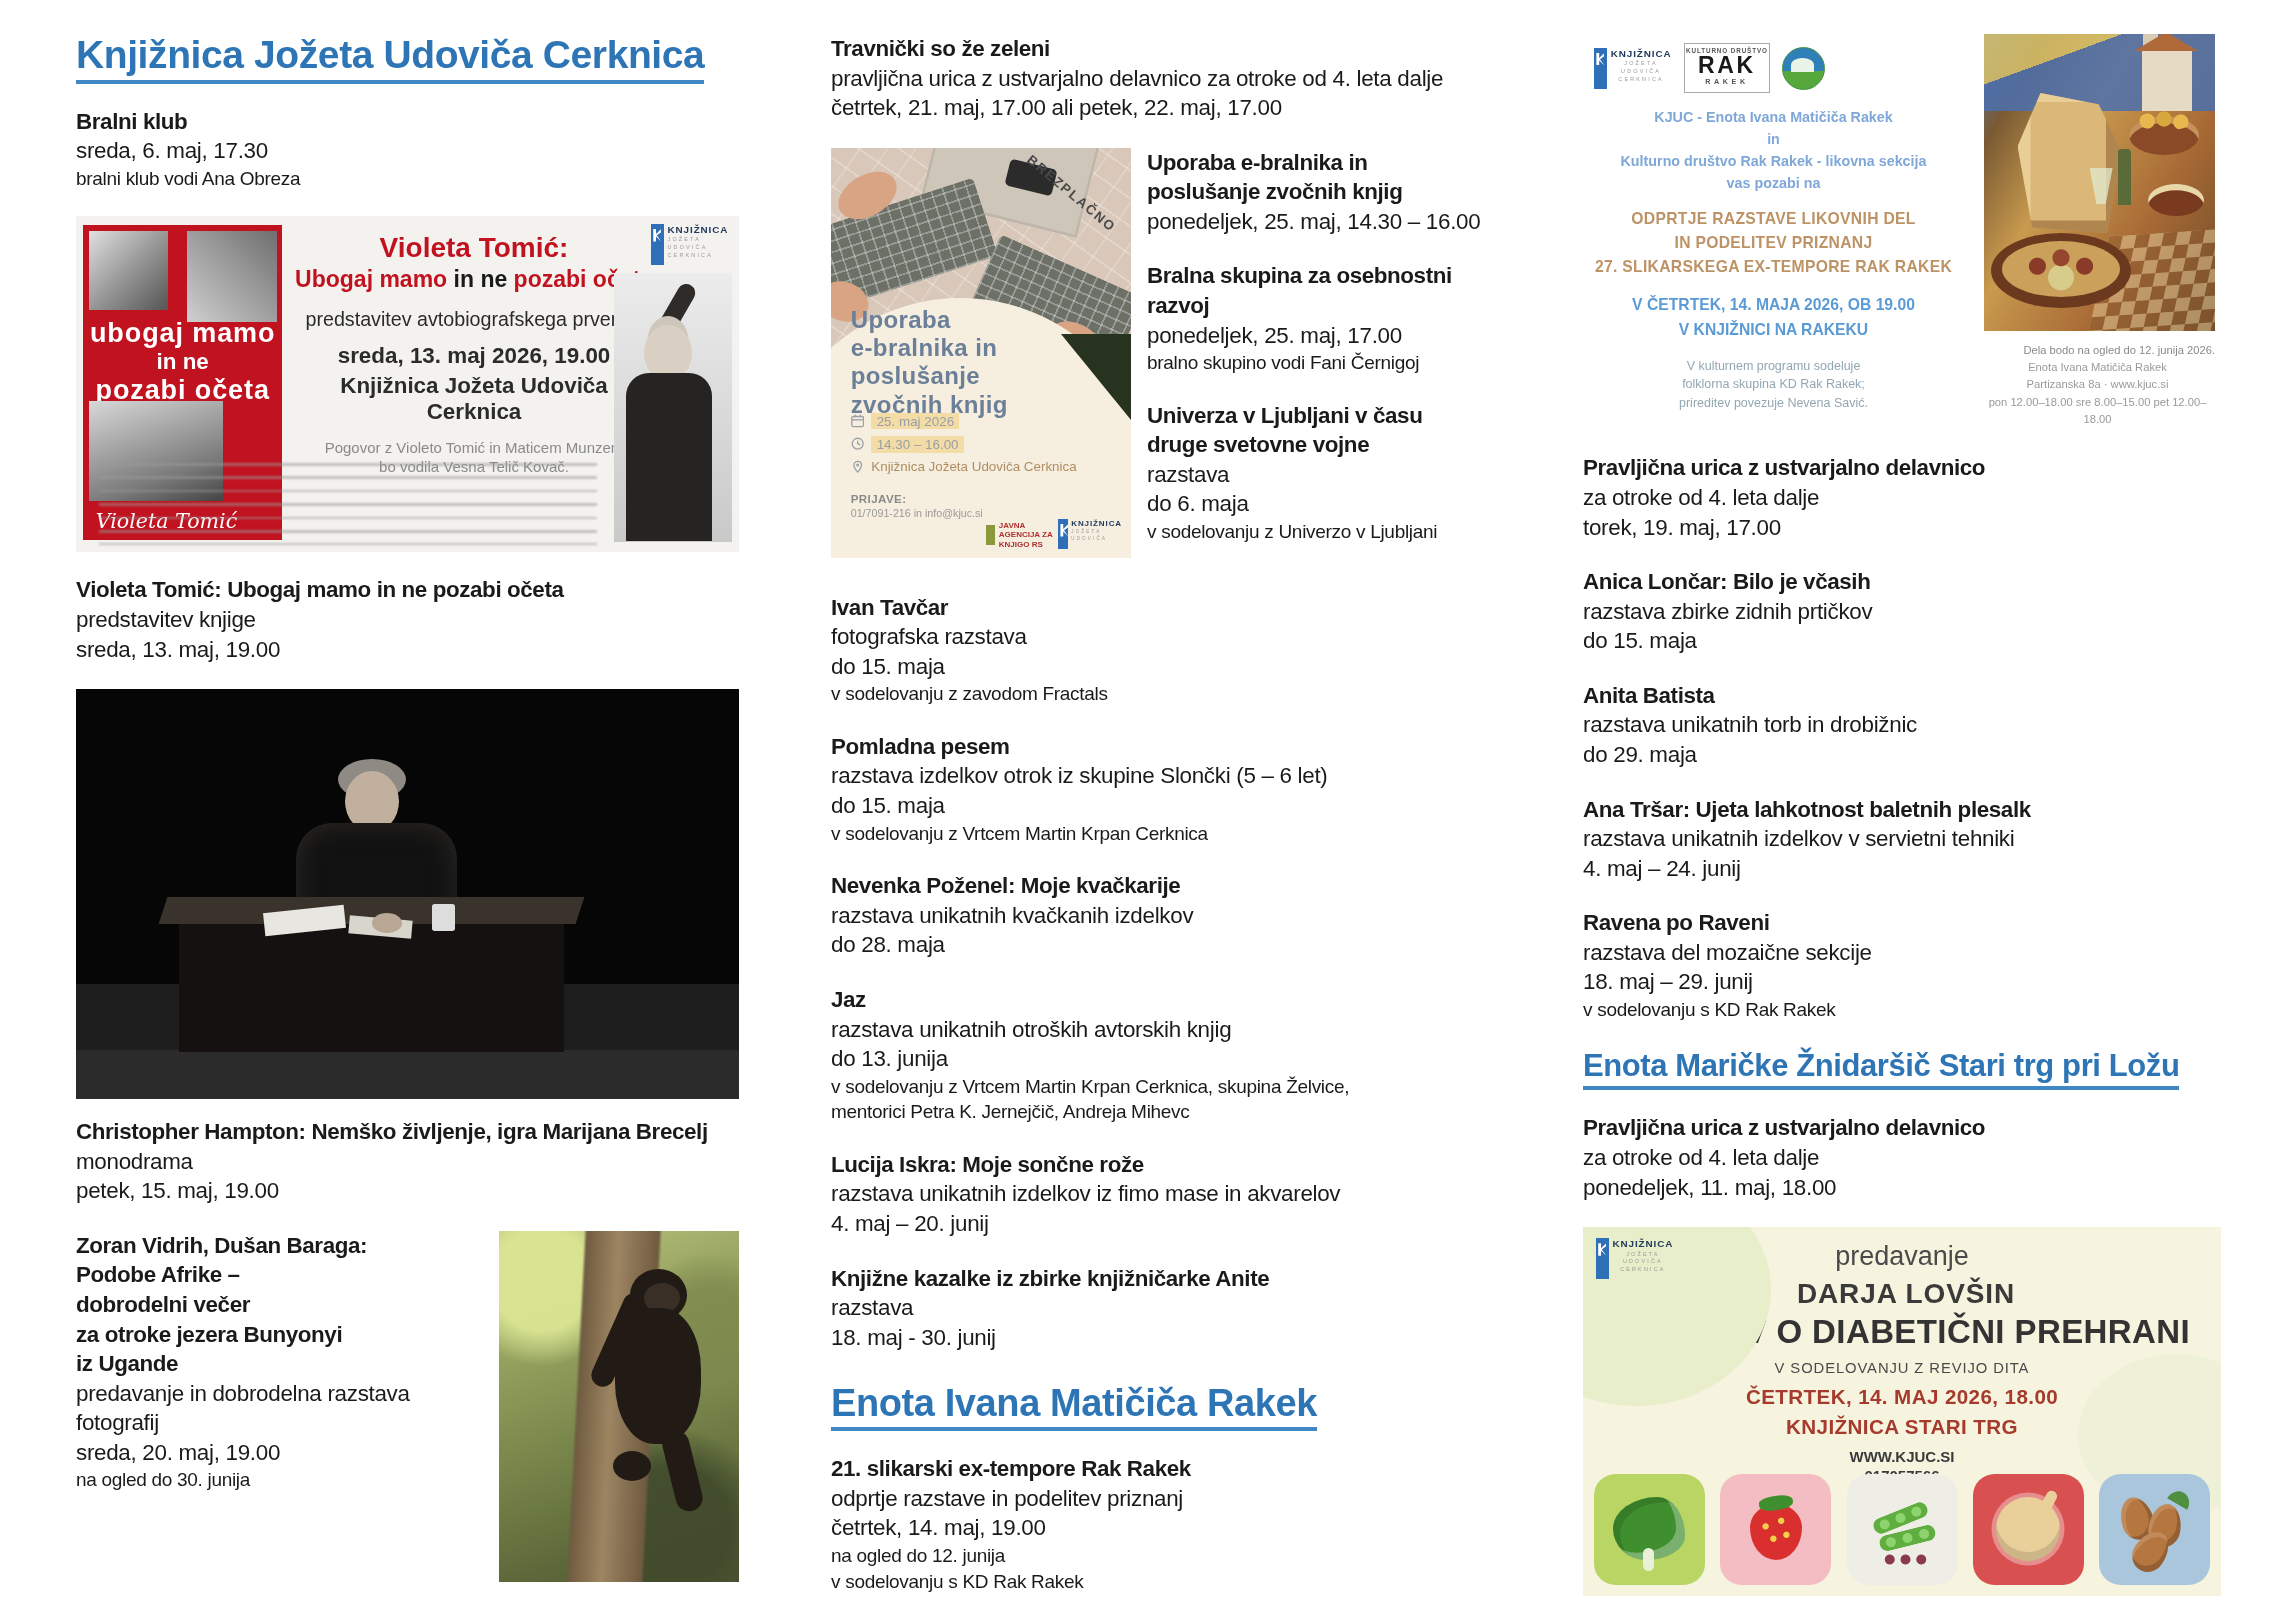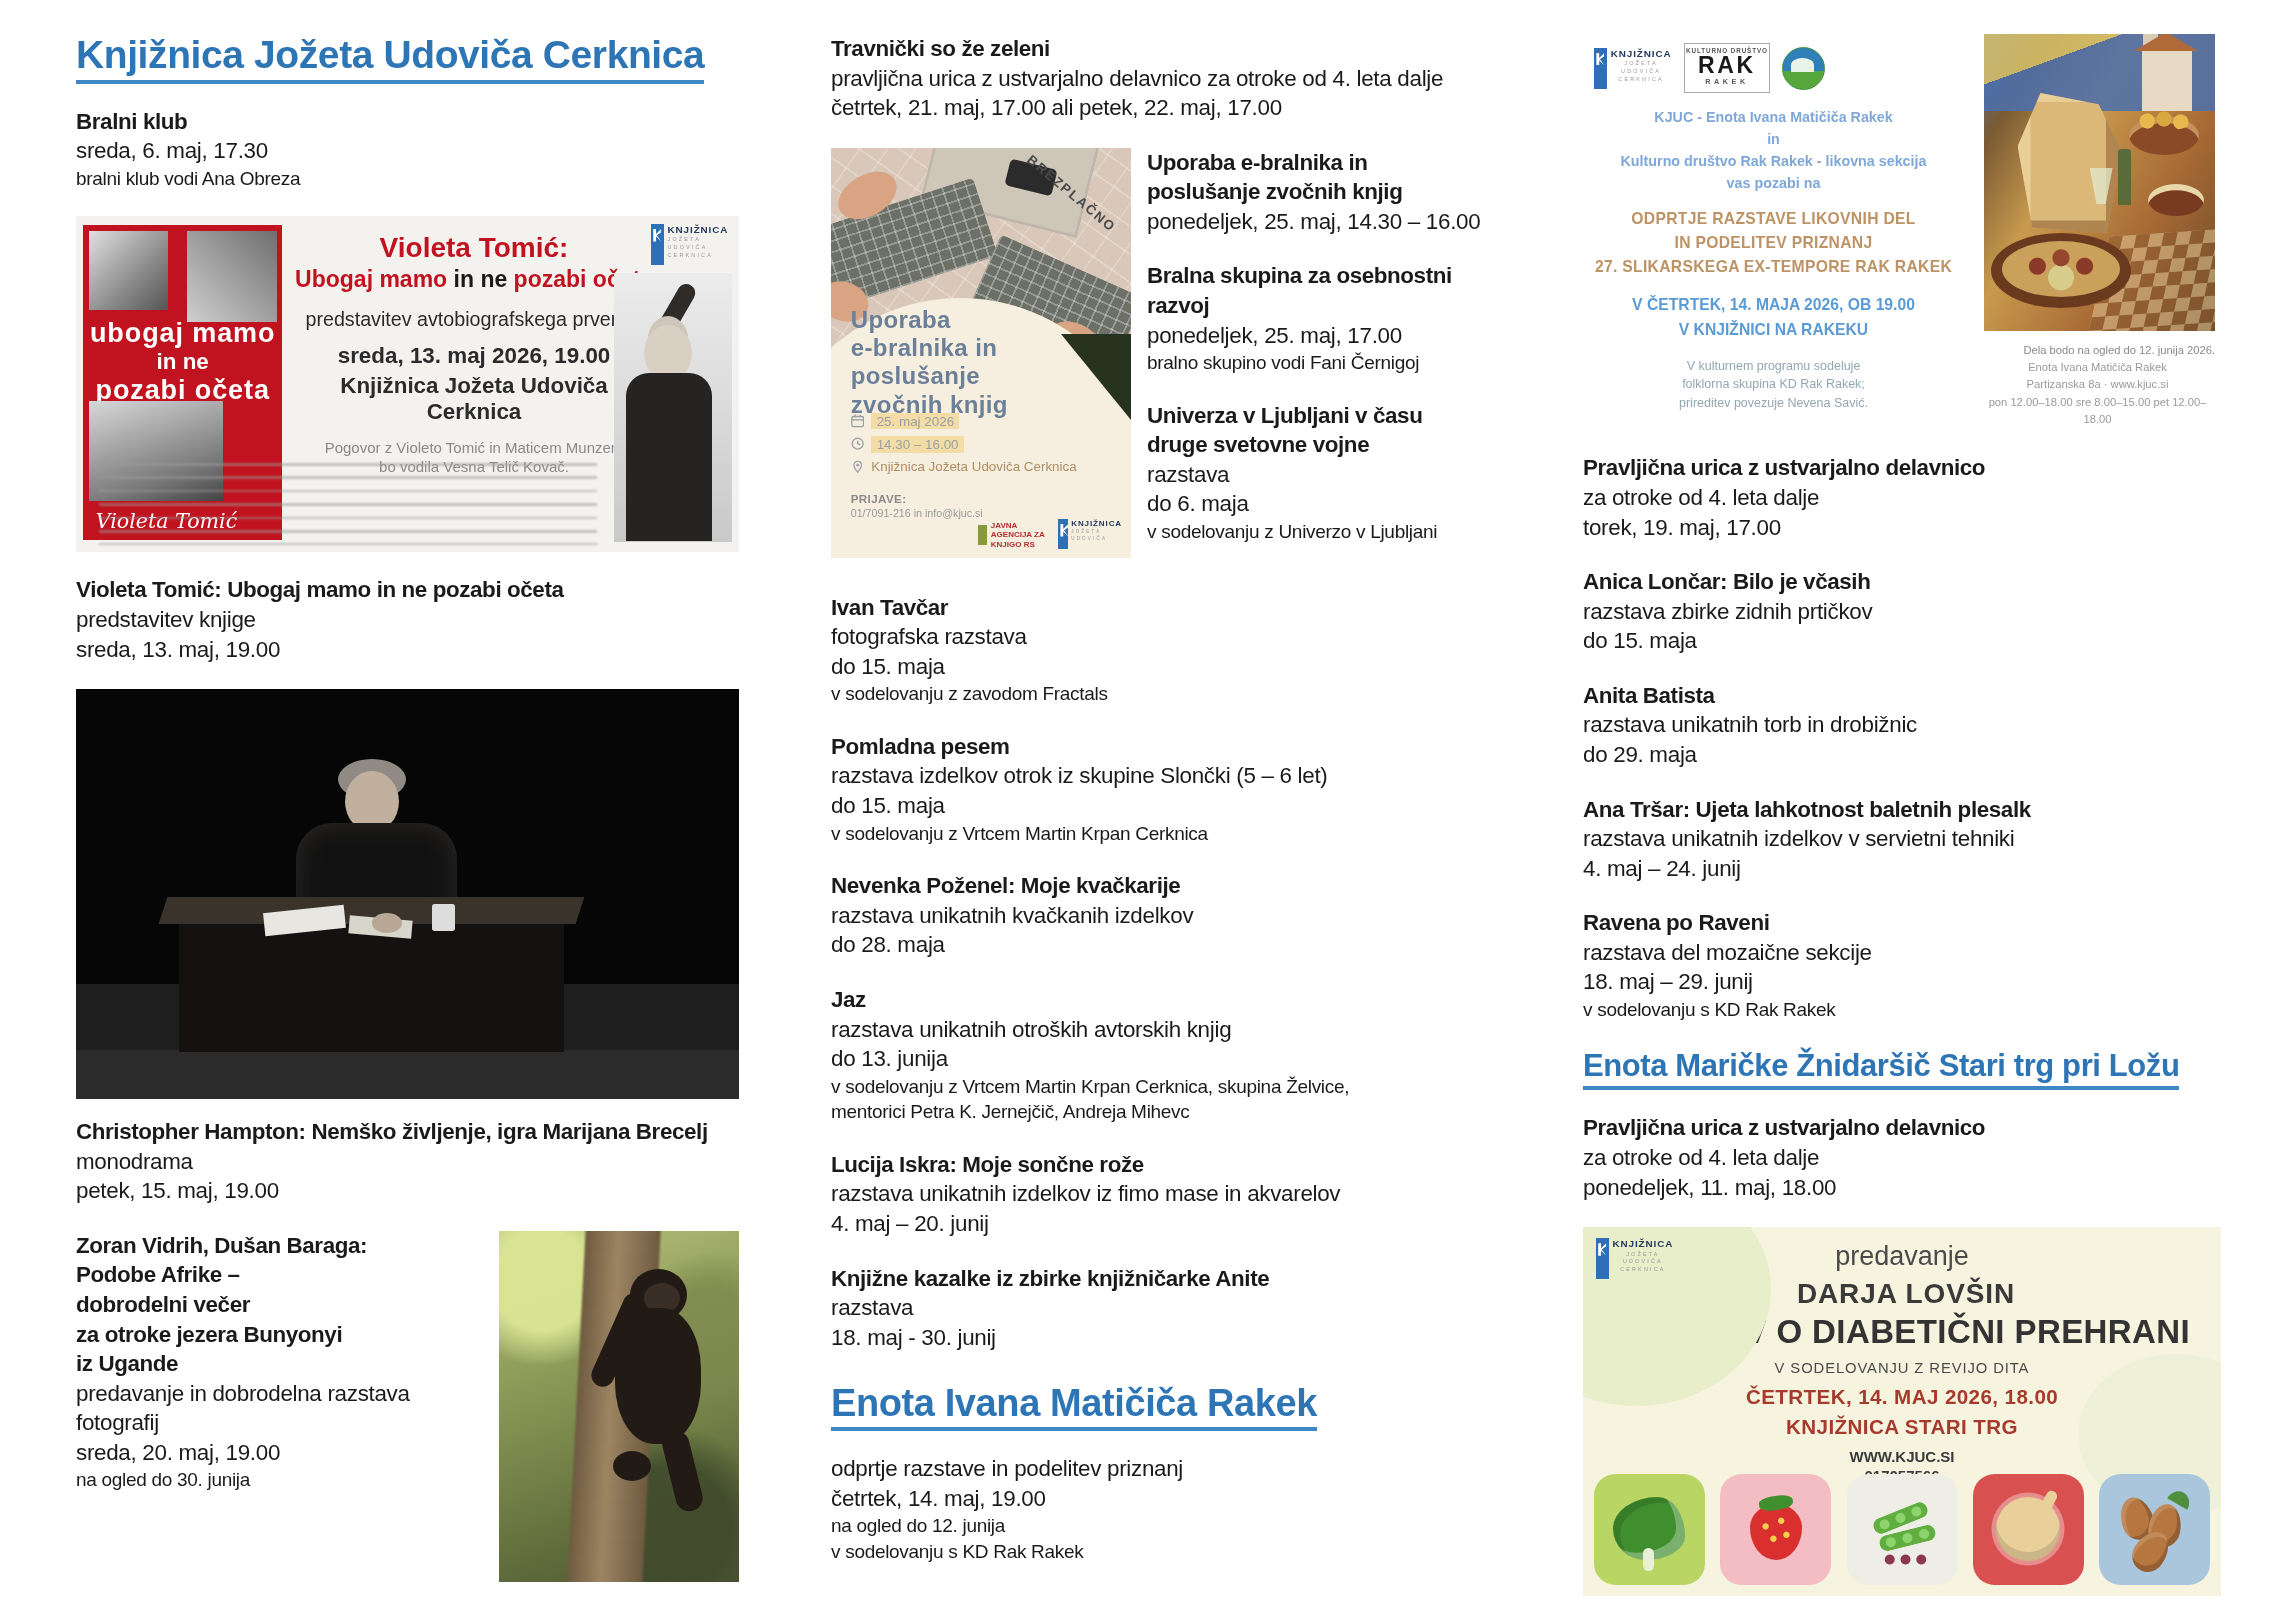--- a/index.html
+++ b/index.html
@@ -133,21 +133,21 @@
   .er-title { position:absolute; left:19.7px; top:158px; color:#6b7f98; font-weight:bold;
       font-size:24px; line-height:1.18; letter-spacing:0.4px; }
   .er-rows { position:absolute; left:19.7px; top:265px; font-size:13.4px; color:#9aa0a6; }
   .er-row { display:flex; align-items:center; gap:7.2px; margin-bottom:6.3px; }
   .er-row svg { flex:none; }
   .er-time { background:#f3dca6; padding:0.9px 5.4px; }
   .er-loc { color:#b08d62; }
   .er-signup { position:absolute; left:19.7px; top:344px; }
   .er-sg1 { font-size:11.6px; font-weight:bold; color:#8a8a8a; letter-spacing:0.4px; }
   .er-sg2 { font-size:10.7px; color:#9a9a9a; filter:blur(0.5px); margin-top:2.7px; }
-  .er-logos { position:absolute; right:9px; bottom:9px; display:flex; gap:13px; align-items:flex-end; }
+  .er-logos { position:absolute; right:9px; bottom:9px; display:flex; gap:5px; align-items:flex-end; }
   .jak { display:flex; gap:3.6px; align-items:center; }
   .jak .sq { width:9px; height:19.7px; background:#8a9a3a; }
   .jak .jt { font-size:8px; font-weight:bold; color:#b03030; line-height:1.15; }
   .mini .bar { width:9.9px; height:30px; }
   .mini .lt1 { font-size:8px; }
   .mini .lt2 { font-size:4.5px; }
 
   
   .poster-invite { position:relative; width:381px; height:374px; background:#fff; flex:none;
       text-align:center; padding-top:9px; }
@@ -500,20 +500,21 @@
         <div class="event">
           <div class="ev-title">Knjižne kazalke iz zbirke knjižničarke Anite</div>
           <div class="ev-line">razstava</div>
           <div class="ev-line">18. maj - 30. junij</div>
         </div>
       </div>
 
     <div class="sec-head h-md">Enota Ivana Matičiča Rakek</div>
     <div>
         <div class="event">
+          <div class="ev-title">21. slikarski ex-tempore Rak Rakek</div>
           <div class="ev-line">odprtje razstave in podelitev priznanj</div>
           <div class="ev-line">četrtek, 14. maj, 19.00</div>
           <div class="ev-line small">na ogled do 12. junija</div>
           <div class="ev-line small">v sodelovanju s KD Rak Rakek</div>
         </div>
       </div>
   </div>
 
   <div class="col" id="col3">
     <div class="row" style="margin-bottom:25px;">

